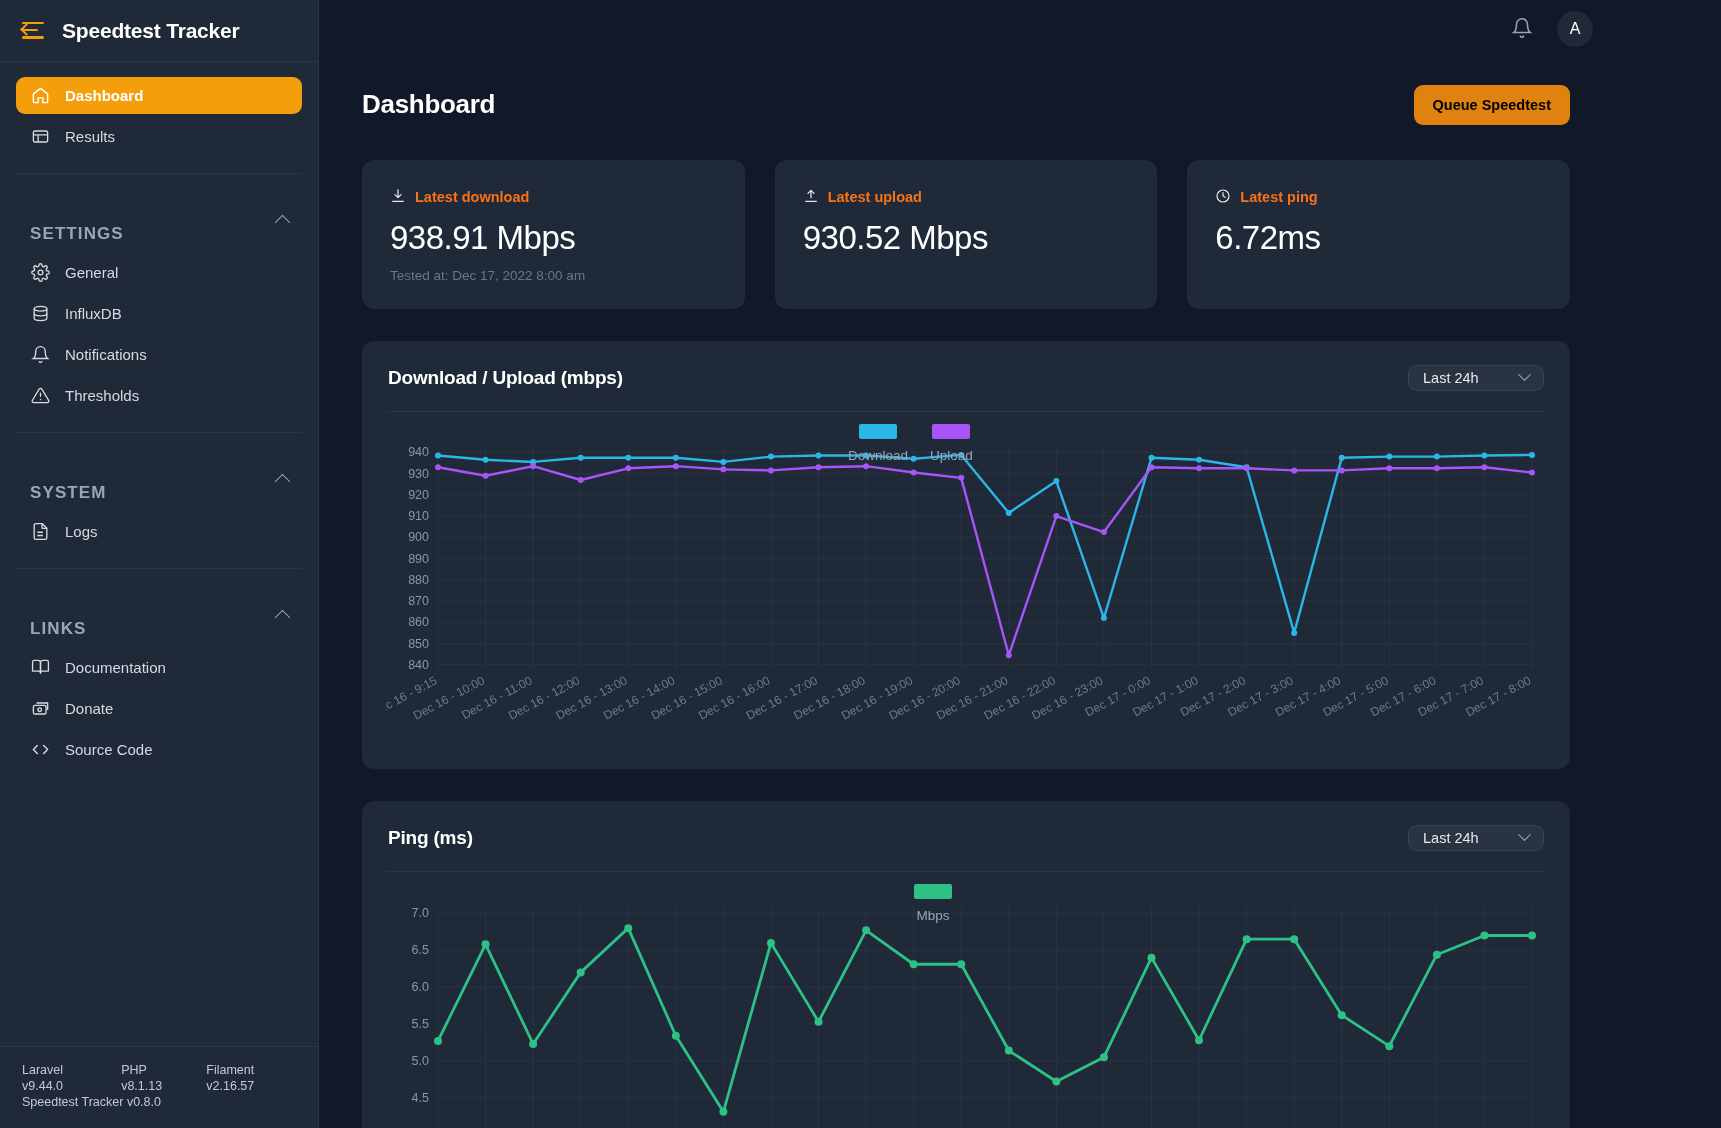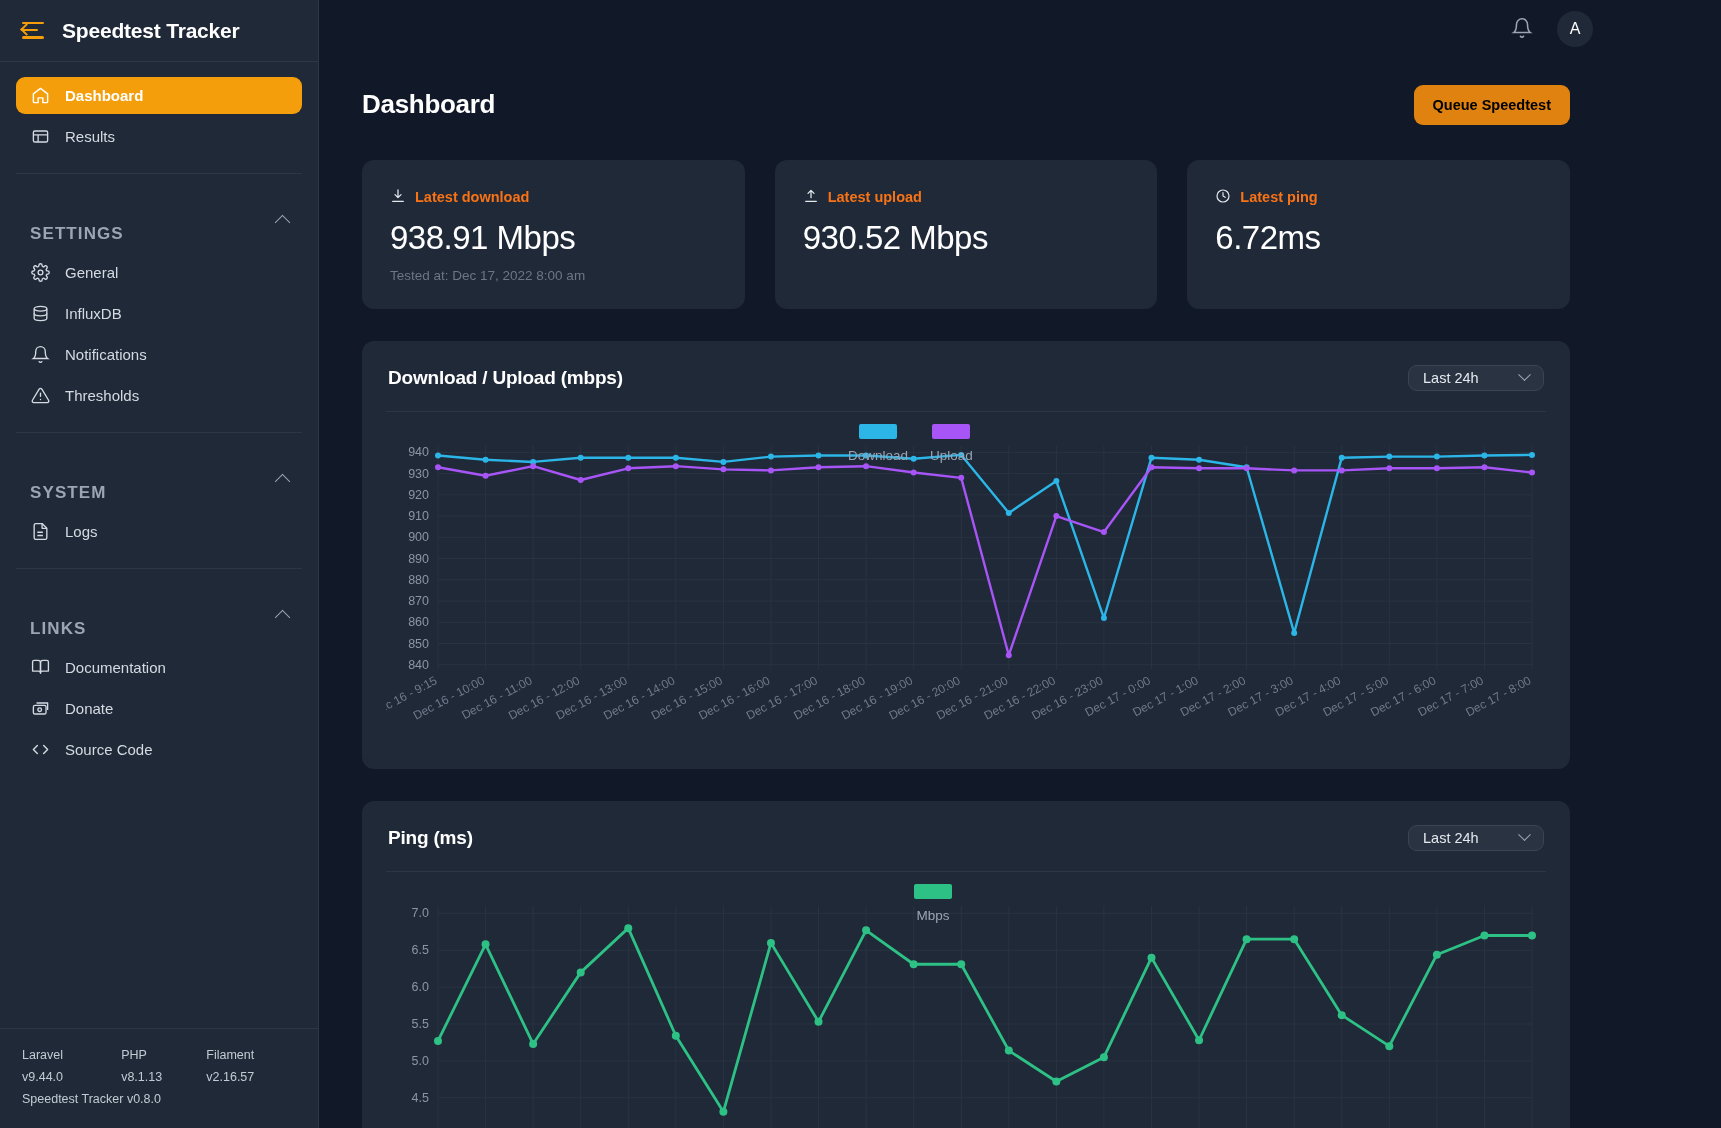--- a/index.html
+++ b/index.html
@@ -51,21 +51,21 @@
   .sec-head {
     display: flex; align-items: center; justify-content: space-between;
     padding: 22px 30px 10px 30px;
   }
   .sec-head .t { color: #9aa5b5; font-size: 17px; font-weight: 700; letter-spacing: 1.1px; margin-top: 28px; }
   .caret { width: 11px; height: 11px; border-left: 1.7px solid #9aa5b5; border-top: 1.7px solid #9aa5b5; transform: rotate(45deg); margin-top: 4px; }
 
   .sb-footer {
     border-top: 1px solid #2c3746;
     padding: 15px 22px 18px 22px;
-    color: #c3cad5; font-size: 12.5px; line-height: 22px;
+    color: #c3cad5; font-size: 12.5px; line-height: 16px;
   }
   .sb-footer .row { display: flex; gap: 22px; }
 
   
   .main { flex: 1 1 auto; height: 1128px; display: flex; flex-direction: column; background: #111827; }
   .topbar { height: 62px; display: flex; align-items: center; justify-content: flex-end; padding: 0 20px; gap: 22px; }
   .bell { width: 24px; height: 24px; cursor: pointer; }
   .avatar {
     width: 36px; height: 36px; border-radius: 50%; background: #1f2937;
     color: #fff; font-size: 16px; display: flex; align-items: center; justify-content: center; cursor: pointer;

